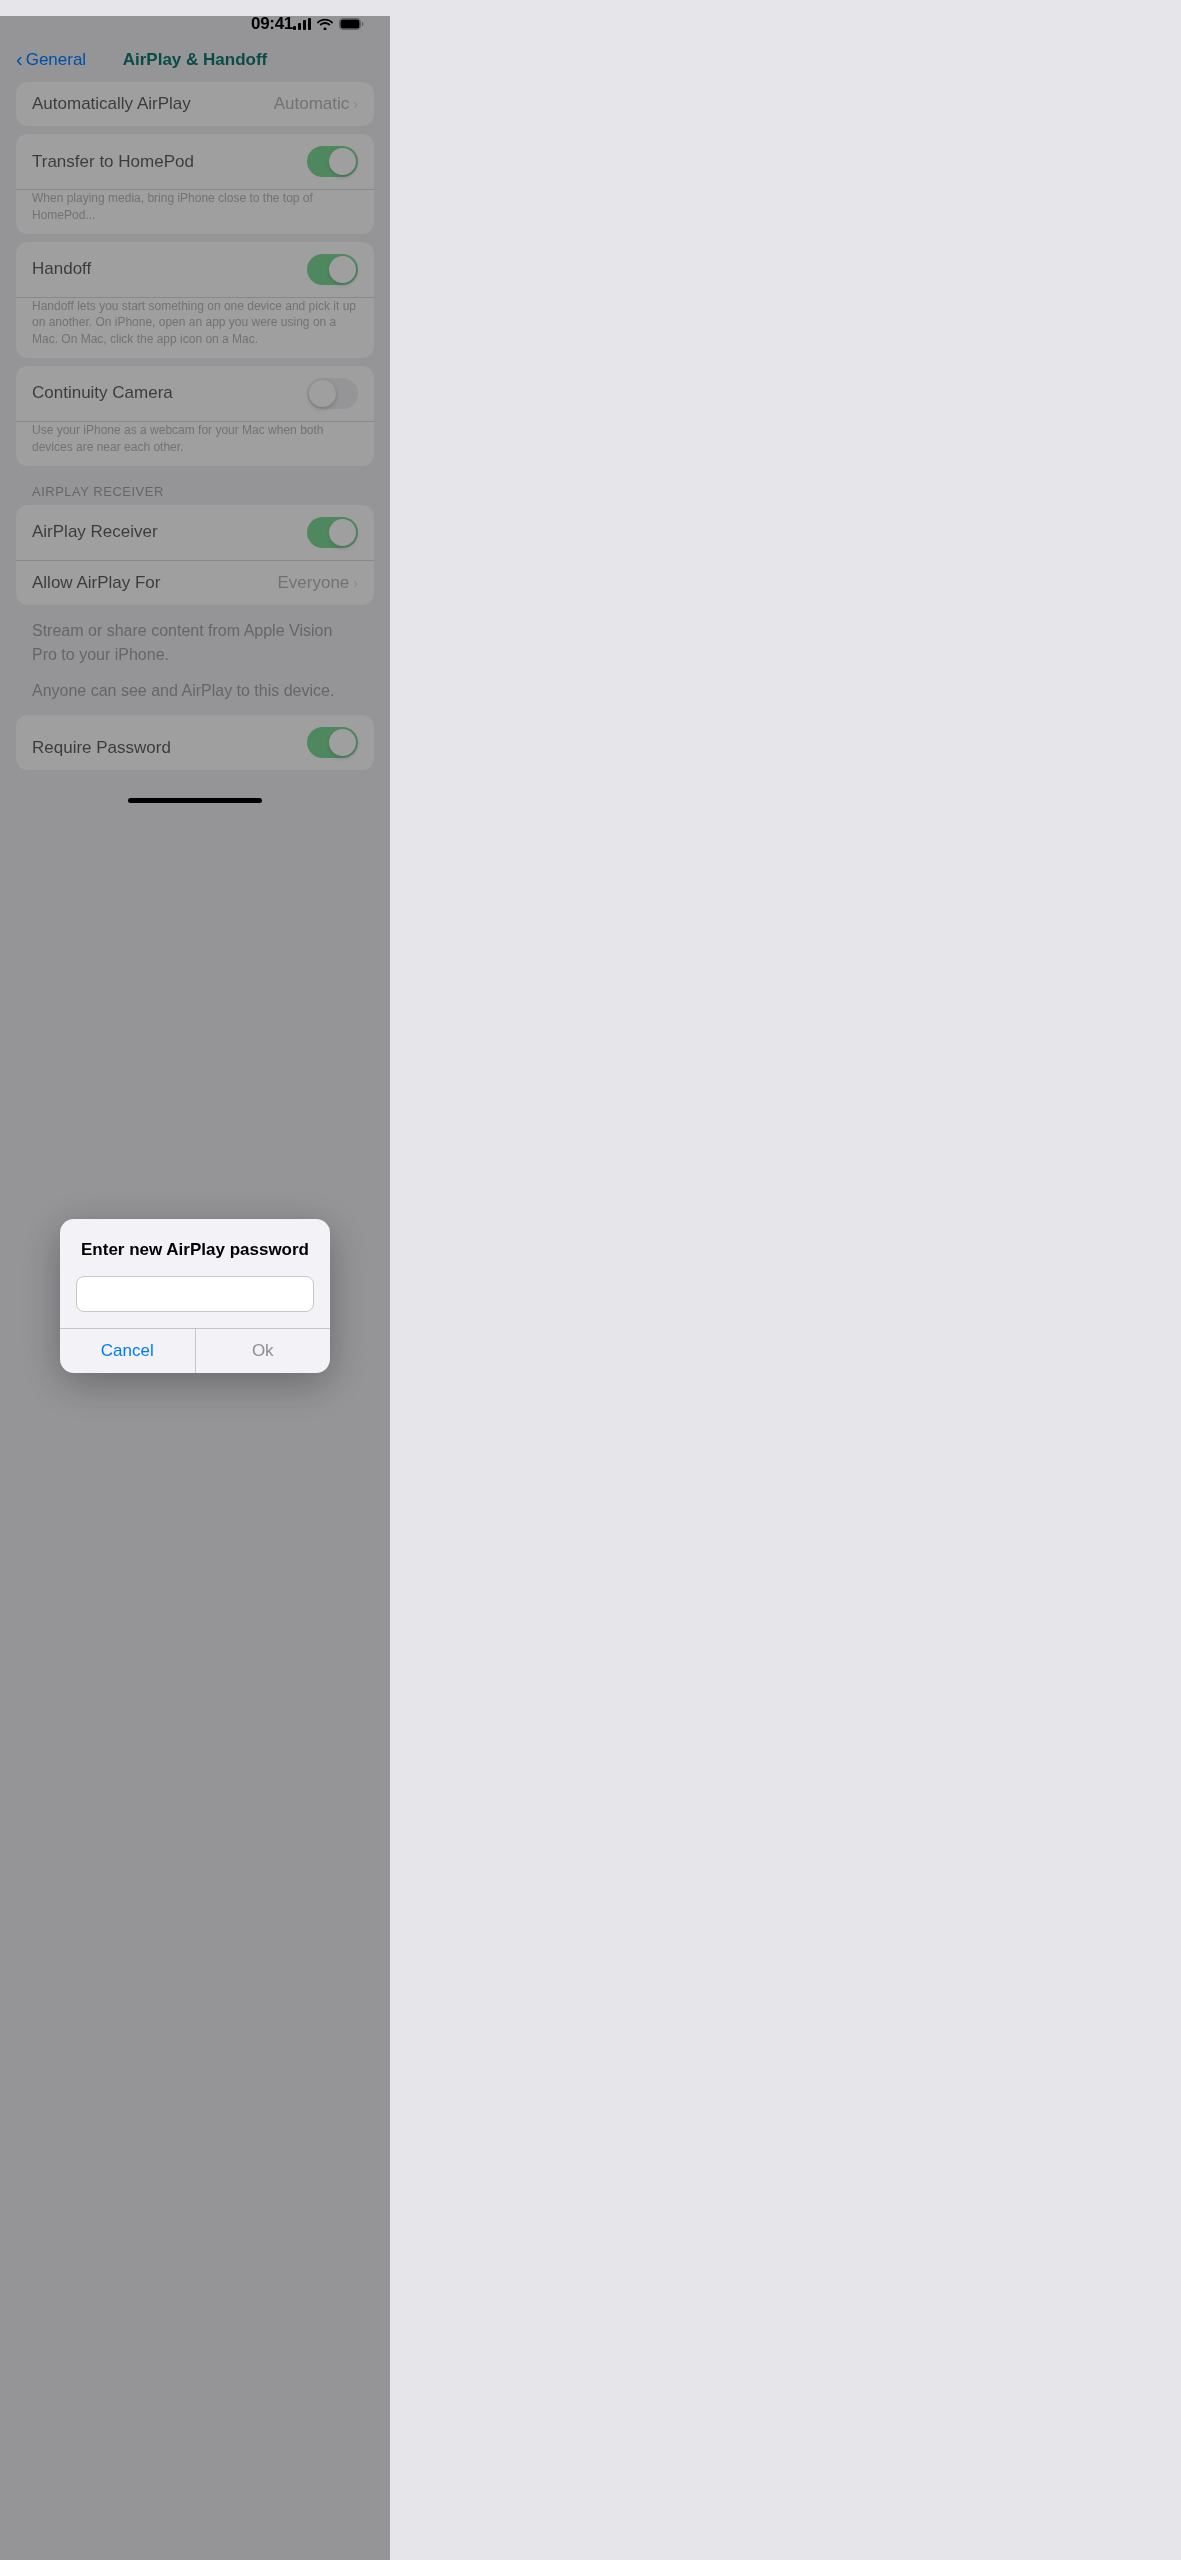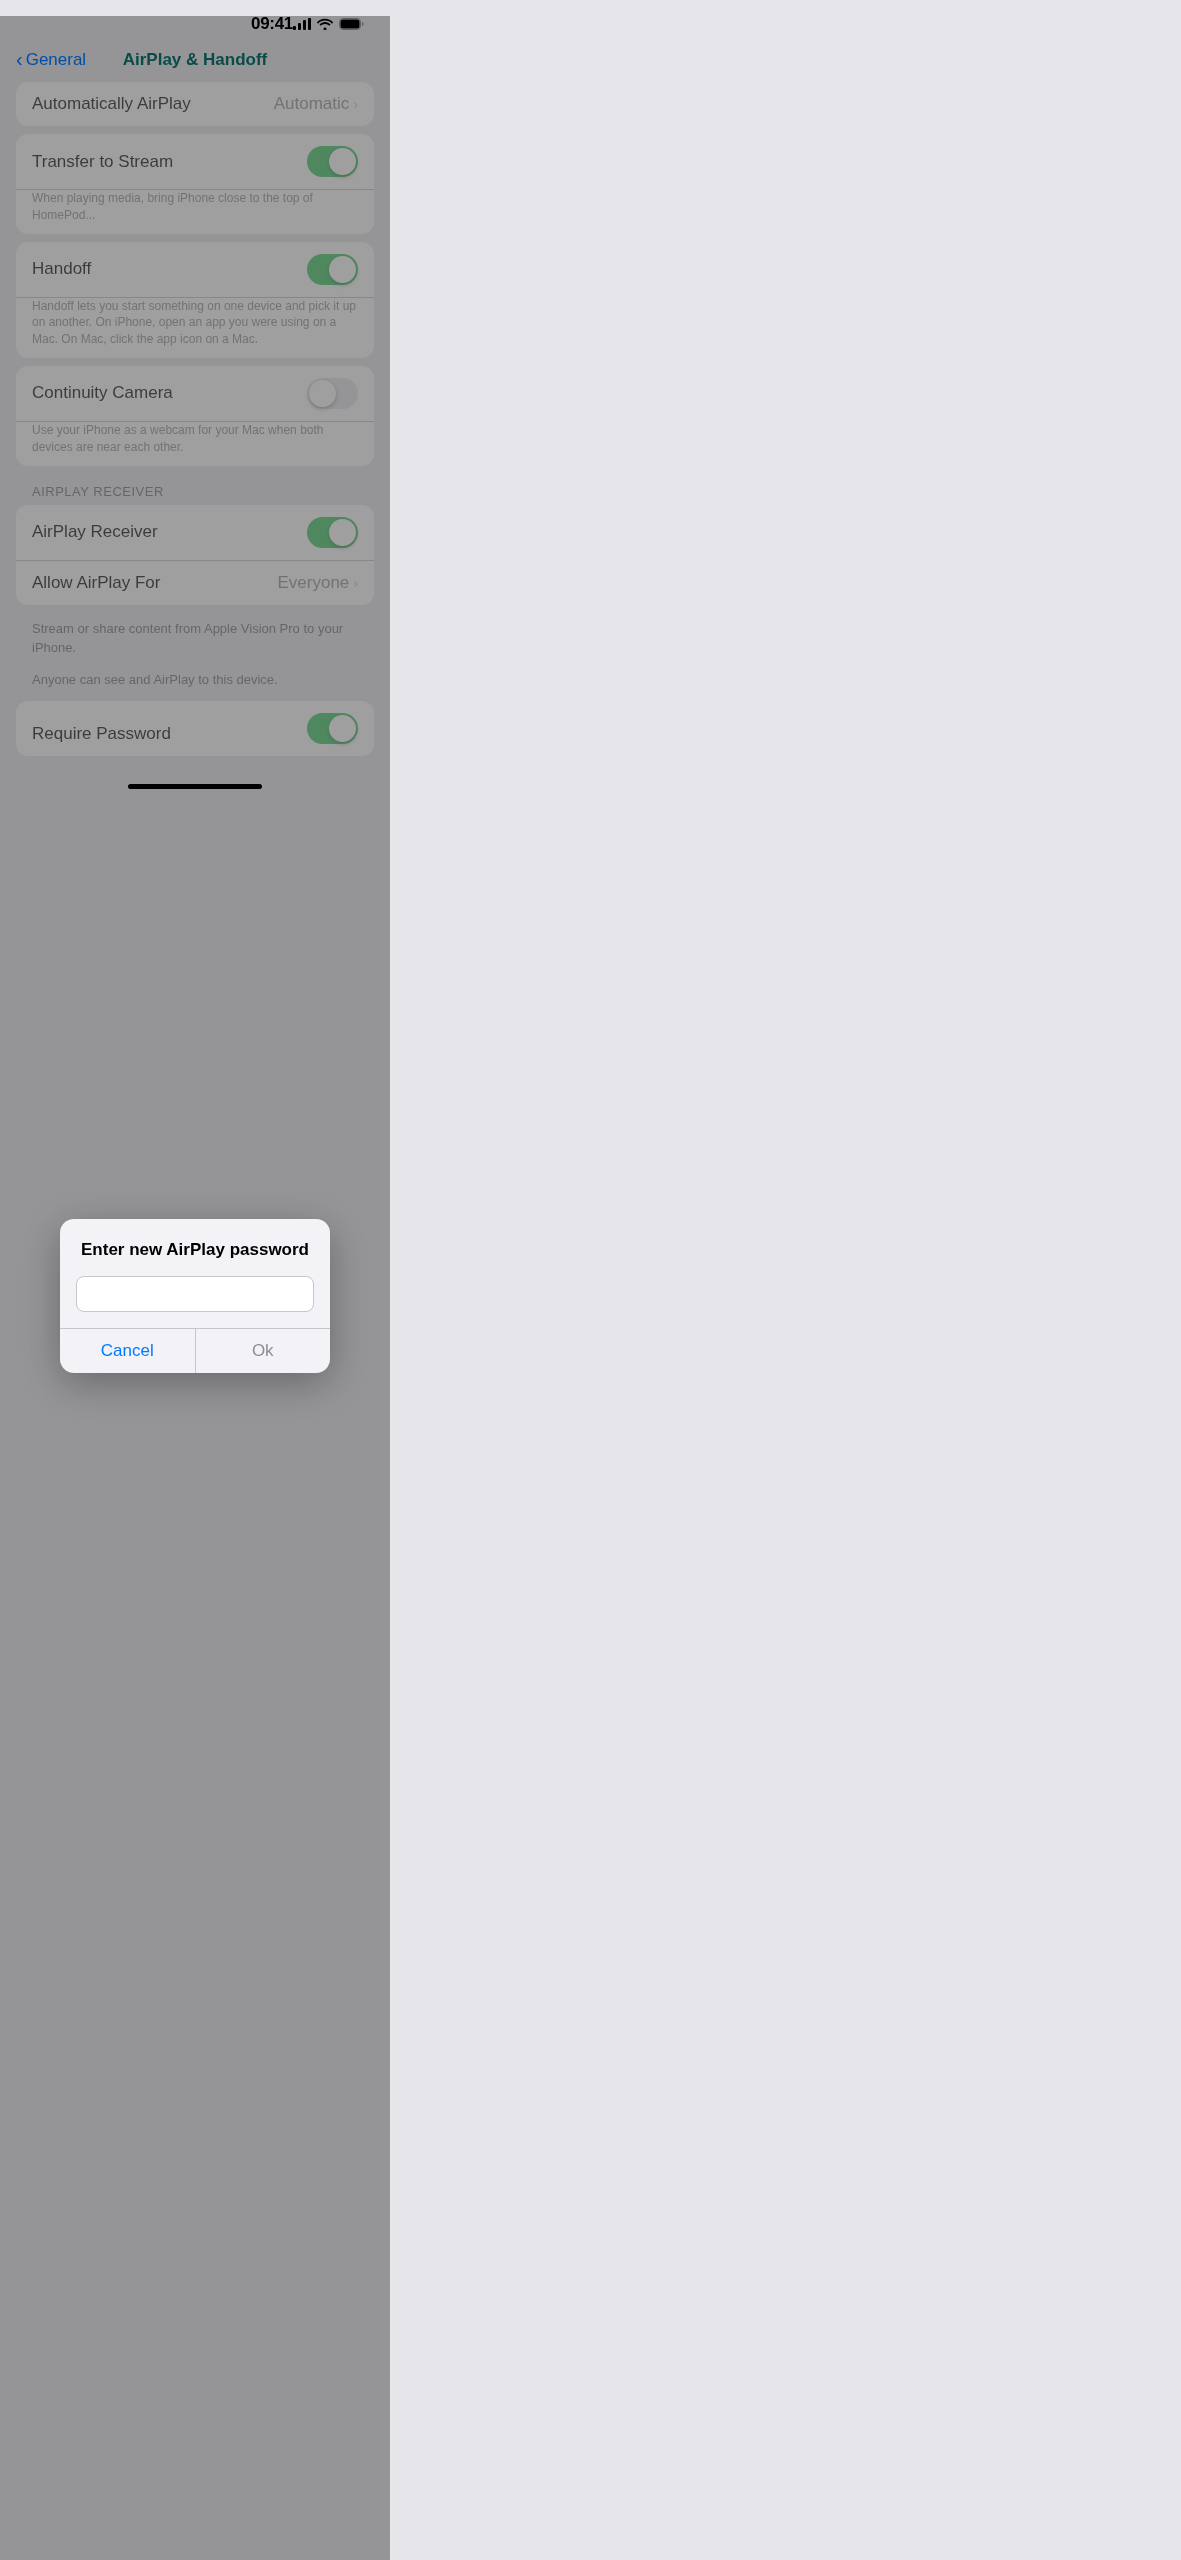--- a/index.html
+++ b/index.html
@@ -167,21 +167,21 @@
     .toggle.on .toggle-thumb {
       left: 22px;
     }
 
     .toggle.off .toggle-thumb {
       left: 2px;
     }
 
     
     .settings-description {
-      font-size: 13px;
+      font-size: 16px;
       color: #6d6d72;
       padding: 6px 16px 12px;
       line-height: 1.5;
     }
 
     
     .row-description {
       font-size: 12px;
       color: #8e8e93;
       padding: 0 16px 10px;
@@ -326,21 +326,21 @@
       <span class="settings-row-label">Automatically AirPlay</span>
       <div class="settings-row-value">
         <span>Automatic</span>
         <span class="chevron-right">›</span>
       </div>
     </div>
   </div>
 
   <div class="settings-card">
     <div class="settings-row">
-      <span class="settings-row-label">Transfer to Stream</span>
+      <span class="settings-row-label">Transfer to HomePod</span>
       <div class="toggle on">
         <div class="toggle-thumb"></div>
       </div>
     </div>
     <div class="row-description">When playing media, bring iPhone close to the top of HomePod...</div>
   </div>
 
   <div class="settings-card">
     <div class="settings-row">
       <span class="settings-row-label">Handoff</span>

